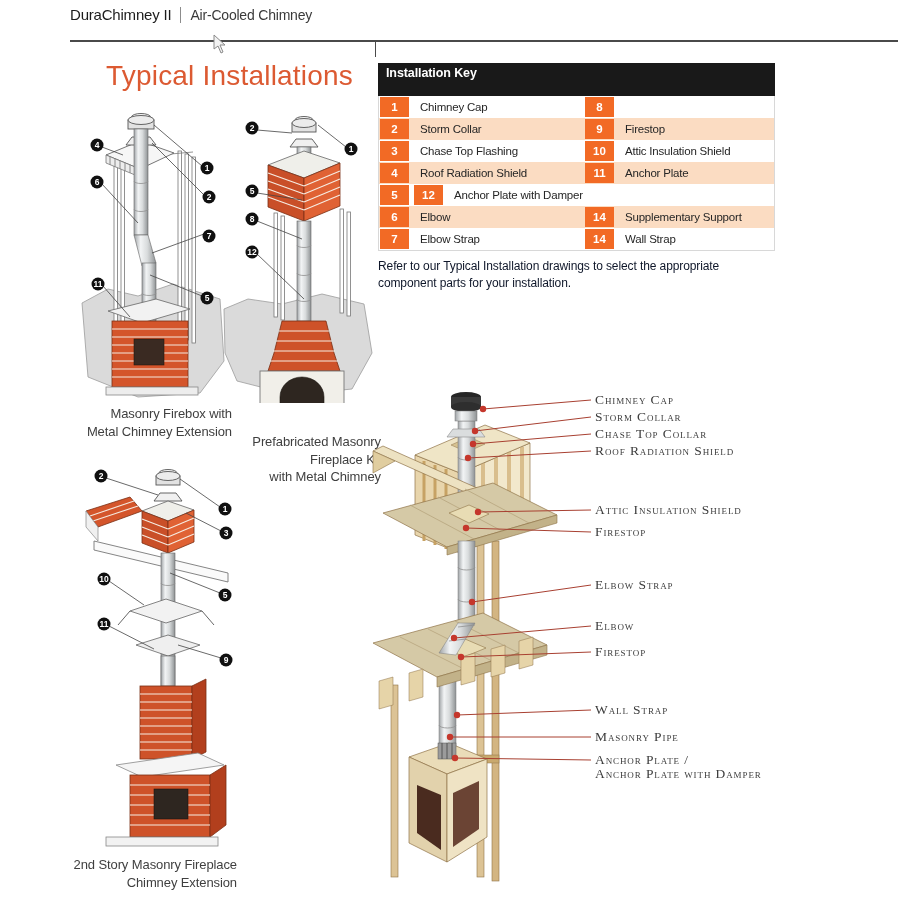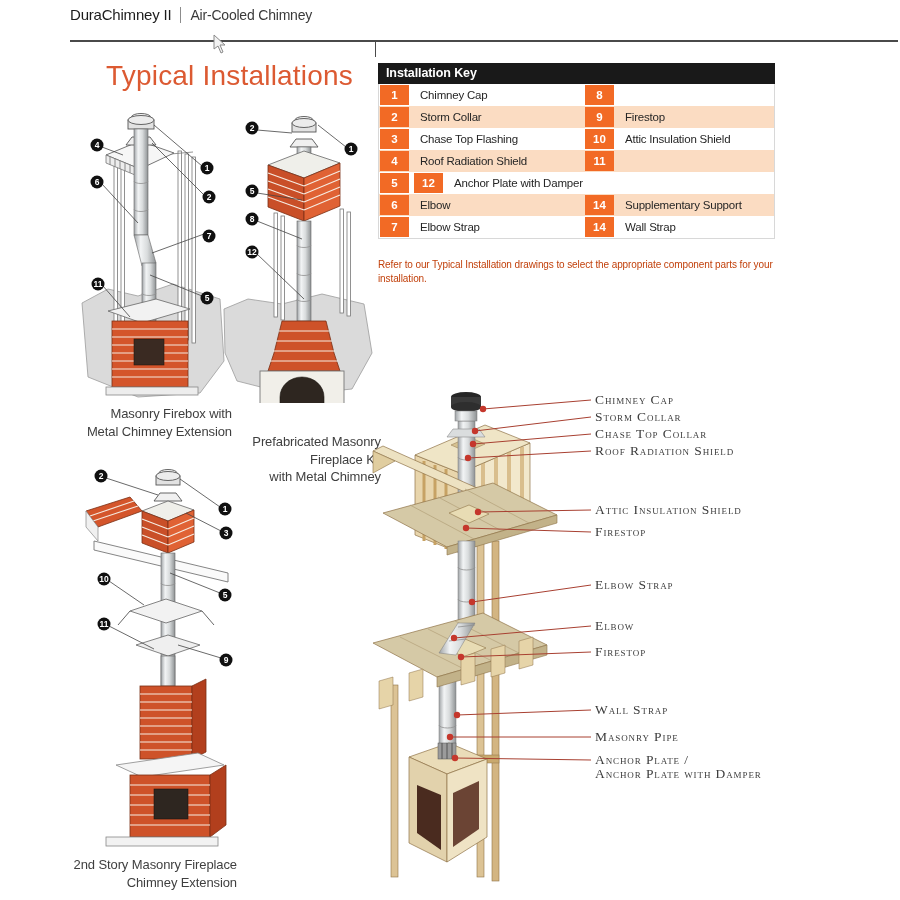--- a/index.html
+++ b/index.html
@@ -17,35 +17,35 @@
   .subtitle{font-size:14px;color:#3a3a3a;letter-spacing:-0.2px;}
   .rule-h{left:70px;top:40px;width:828px;height:2px;background:#4a4a4a;}
   .rule-v{left:375px;top:40px;width:1px;height:17px;background:#4a4a4a;}
 
   
   .page-title{left:98px;top:60px;font-size:28px;color:#DC5A32;letter-spacing:0.2px;margin-left:8px;}
 
   
   .ikey{left:378px;top:63px;width:397px;}
   .ikey-header{background:#191919;color:#ffffff;font-weight:bold;font-size:12.5px;
-    padding:3px 8px 4px 8px;letter-spacing:-0.1px;}
+    padding:3px 8px 16px 8px;letter-spacing:-0.1px;}
   .ikey-body{border:1px solid #d8d8d8;border-top:none;}
   .ikey-row{display:flex;align-items:stretch;height:22px;background:#ffffff;}
   .ikey-row.alt{background:#FBDCC2;}
   .kbadge{width:29px;flex:none;background:#F26A25;color:#ffffff;font-weight:bold;
     font-size:11.5px;display:flex;align-items:center;justify-content:center;
     margin:1px 0 1px 1px;}
   .kbadge.rt{margin-left:5px;}
   .klabel{font-size:11.5px;color:#262626;display:flex;align-items:center;
     padding-left:11px;letter-spacing:-0.2px;}
   .klabel.lf{width:160px;flex:none;}
   .klabel.rt{flex:1;}
 
   
-  .note{left:378px;top:258px;width:398px;font-size:10px;color:#c2410c;line-height:1.42;letter-spacing:-0.1px;}
+  .note{left:378px;top:258px;width:398px;font-size:12px;color:#0f172a;line-height:1.42;letter-spacing:-0.1px;}
 
   
   .caption{text-align:right;font-size:13px;color:#3f3f3f;line-height:1.35;letter-spacing:-0.1px;}
   .cap1{left:72px;top:405px;width:160px;}
   .cap2{left:216px;top:405px;width:165px;margin-top:28px;}
   .cap3{left:72px;top:856px;width:165px;}
 
   
   .main-diagram{left:365px;top:385px;width:432px;height:505px;}
   .main-diagram svg{position:absolute;left:0;top:0;}
@@ -87,20 +87,21 @@
     <div class="ikey-row">
       <span class="kbadge">3</span>
       <span class="klabel lf">Chase Top Flashing</span>
       <span class="kbadge rt">10</span>
       <span class="klabel rt">Attic Insulation Shield</span>
     </div>
     <div class="ikey-row alt">
       <span class="kbadge">4</span>
       <span class="klabel lf">Roof Radiation Shield</span>
       <span class="kbadge rt">11</span>
+      <span class="klabel rt">Anchor Plate</span>
     </div>
     <div class="ikey-row">
       <span class="kbadge">5</span>
       <span class="kbadge rt">12</span>
       <span class="klabel rt">Anchor Plate with Damper</span>
     </div>
     <div class="ikey-row alt">
       <span class="kbadge">6</span>
       <span class="klabel lf">Elbow</span>
       <span class="kbadge rt">14</span>

